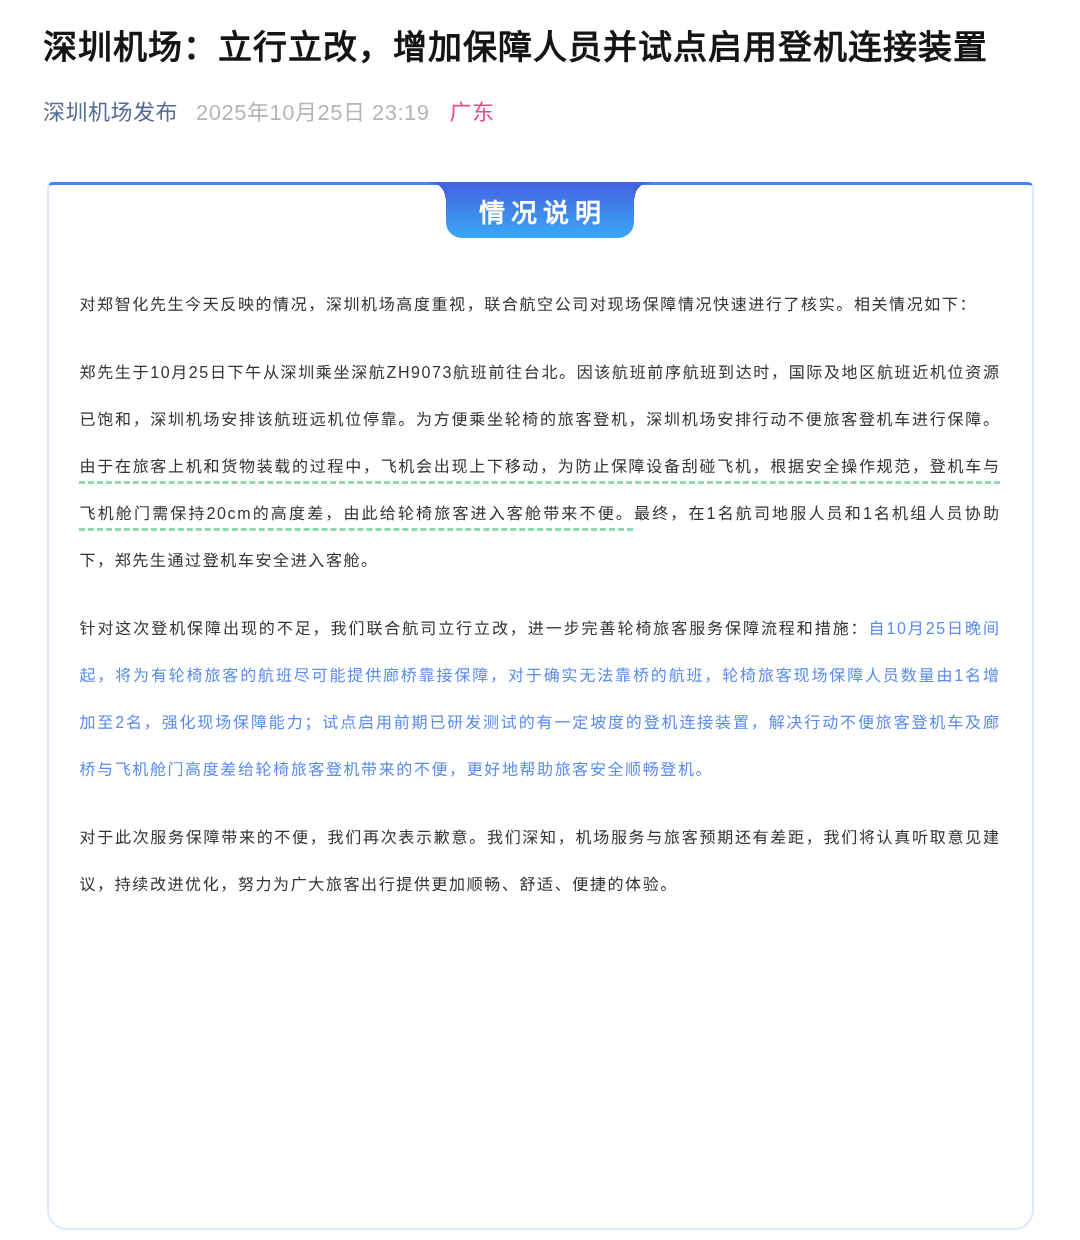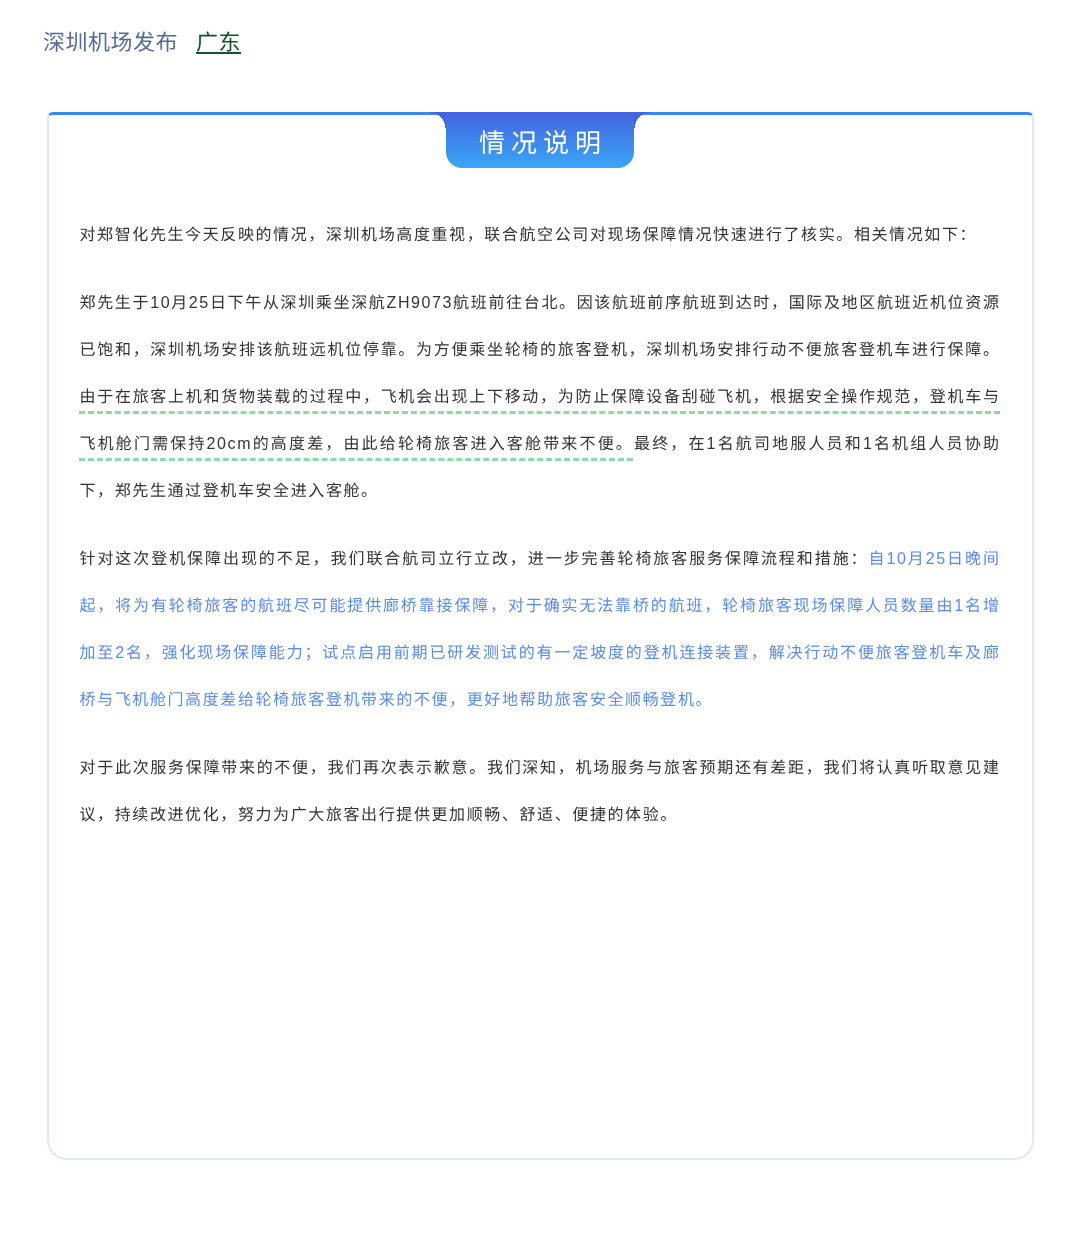--- a/index.html
+++ b/index.html
@@ -34,22 +34,21 @@
   .byline .author {
     color: var(--author-link, #576b95);
     margin-right: 18px;
     cursor: pointer;
   }
   .byline .date {
     color: #b5b5b5;
     margin-right: 20px;
   }
   .byline .location {
-    color: #14532d;
-    text-decoration: underline;
+    color: #ec4899;
   }
   
   .card {
     position: relative;
     box-sizing: border-box;
     width: 987px;
     margin: 56px auto 0 auto;
     min-height: 1048px;
     background: #ffffff;
     border: 2px solid #dce9fb;
@@ -64,21 +63,21 @@
     transform: translateX(-50%);
     height: 56px;
     padding: 0 27px;
     display: flex;
     align-items: center;
     justify-content: center;
     background: linear-gradient(180deg, var(--badge-gradient-top, #4463e1) 0%, var(--badge-gradient-bottom, #3aa7f5) 100%);
     border-radius: 0 0 16px 16px;
     color: #ffffff;
     font-size: 26px;
-    font-weight: 400;
+    font-weight: 700;
     letter-spacing: 6px;
     text-indent: 6px;
     white-space: nowrap;
   }
   
   .badge::before,
   .badge::after {
     content: "";
     position: absolute;
     top: 0;
@@ -112,23 +111,25 @@
     text-decoration-color: var(--green-underline, #8fd8a8);
     text-decoration-thickness: 2.5px;
     text-underline-offset: 9px;
   }
 </style>
 </head>
 <body>
 
 <div class="page">
 
+  <h1 class="article-title">深圳机场：立行立改，增加保障人员并试点启用登机连接装置</h1>
 
   <div class="byline">
     <span class="author">深圳机场发布</span>
+    <span class="date">2025年10月25日 23:19</span>
     <span class="location">广东</span>
   </div>
 
   <div class="card">
     <div class="badge">
       <span>情况说明</span>
     </div>
 
     <div>
         <p class="para"><span class="txt-normal">对郑智化先生今天反映的情况，深圳机场高度重视，联合航空公司对现场保障情况快速进行了核实。相关情况如下：</span></p>

